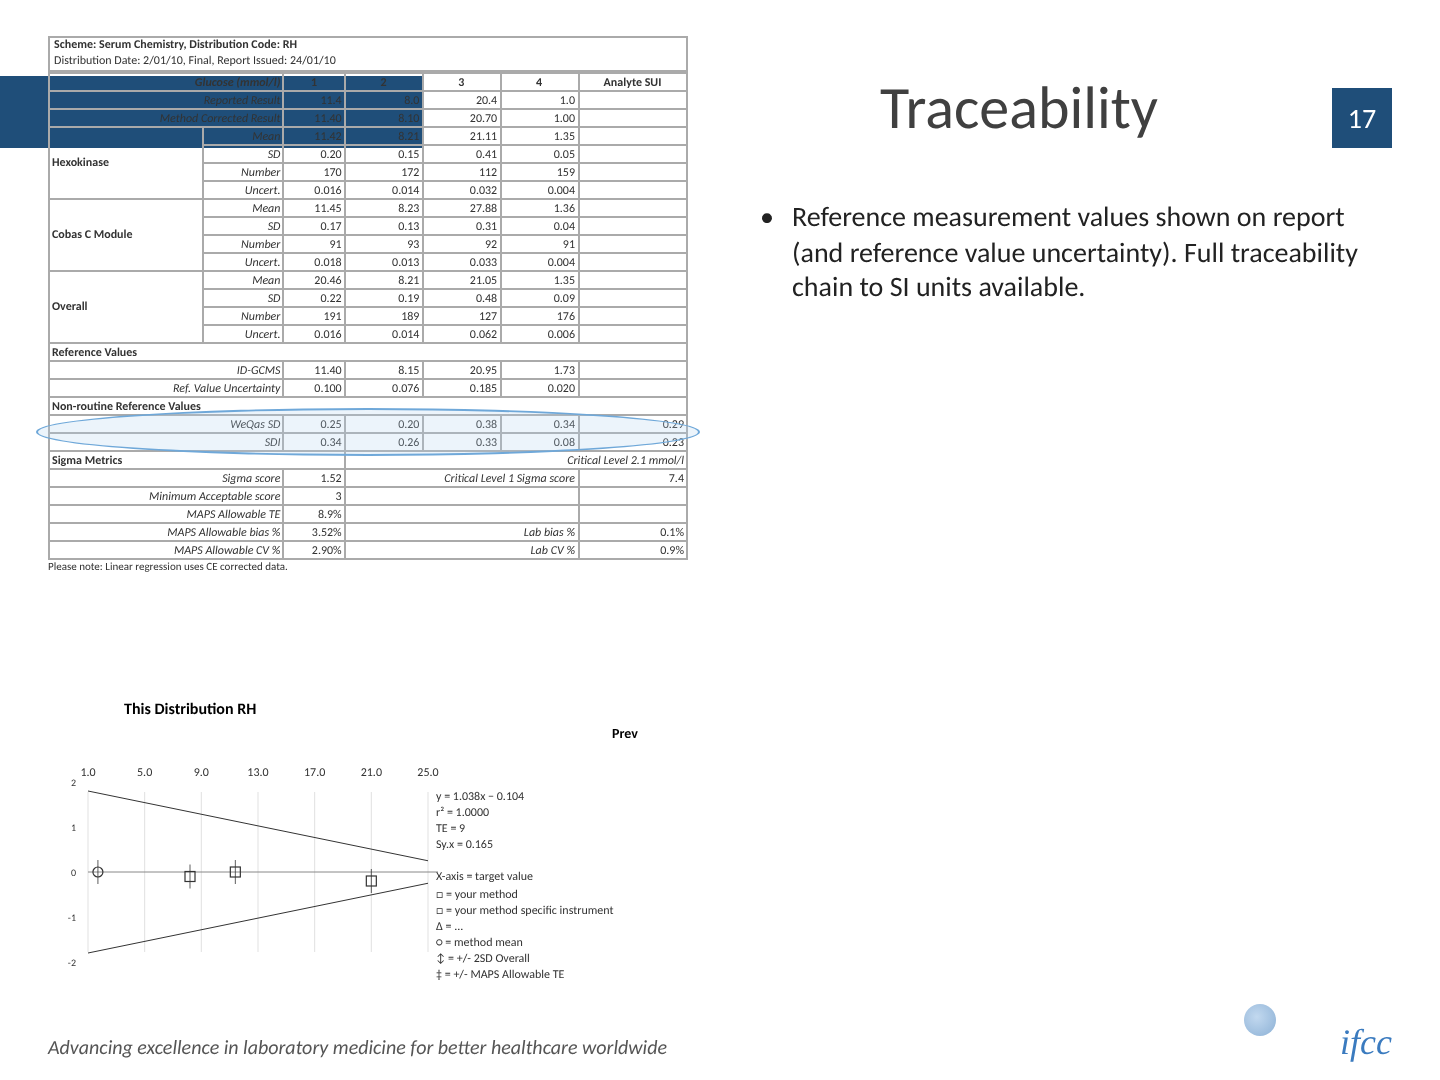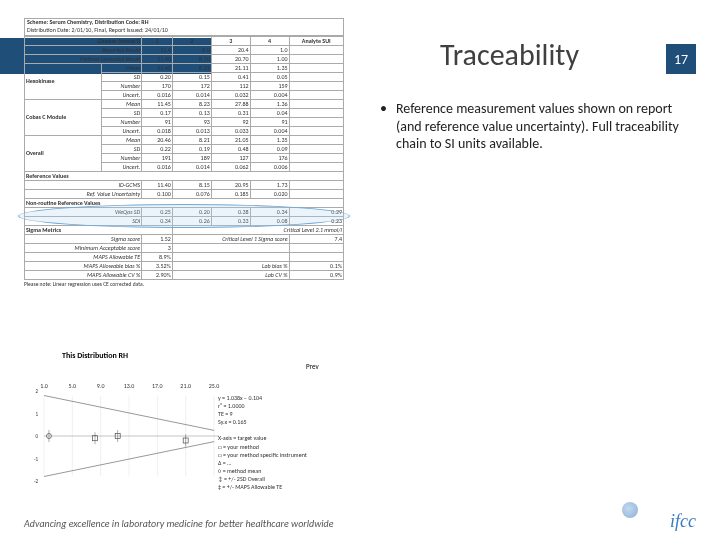--- a/index.html
+++ b/index.html
@@ -21,21 +21,21 @@
   .report table { border-collapse: collapse; width: 100%; font-size: 6px; }
   .report td, .report th { border: 1px solid #aaa; padding: 0 1px; text-align: right; white-space: nowrap; }
   .report th { text-align: center; font-weight: bold; }
   .report .lbl { text-align: right; font-style: italic; }
   .report .sec { font-weight: bold; text-align: left; }
   .report .footnote { font-size: 5.5px; margin-top: 1px; }
   .highlight { position: absolute; top: 204px; left: 18px; width: 332px; height: 24px; border: 1px solid #6fa8d9; border-radius: 50%; background: rgba(180,210,240,.25); pointer-events: none; }
 
   
   .chart-title { position: absolute; top: 350px; left: 24px; font-size: 8px; font-weight: bold; margin-left: 38px; }
-  .chart-sub { position: absolute; top: 362px; left: 306px; font-size: 7px; font-weight: normal; }
+  .chart-sub { position: absolute; top: 362px; left: 306px; font-size: 7px; font-weight: bold; }
   .chart { position: absolute; top: 376px; left: 24px; width: 330px; height: 120px; }
   .chart svg { width: 100%; height: 100%; }
   .chart-legend { position: absolute; top: 394px; left: 218px; font-size: 6px; color: #333; line-height: 1.35; }
 </style>
 </head>
 <body>
 
 <div class="title-bar"></div>
 <div class="title">Traceability</div>
 <div class="page-num">17</div>

